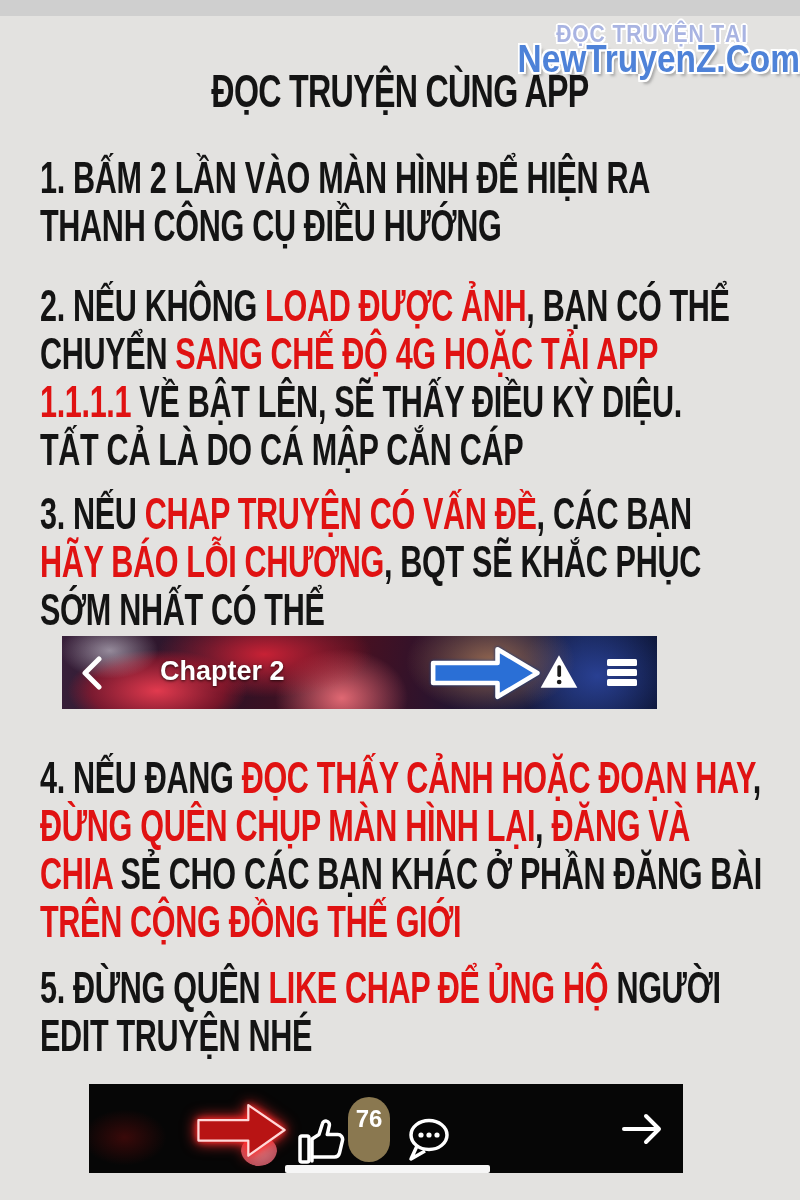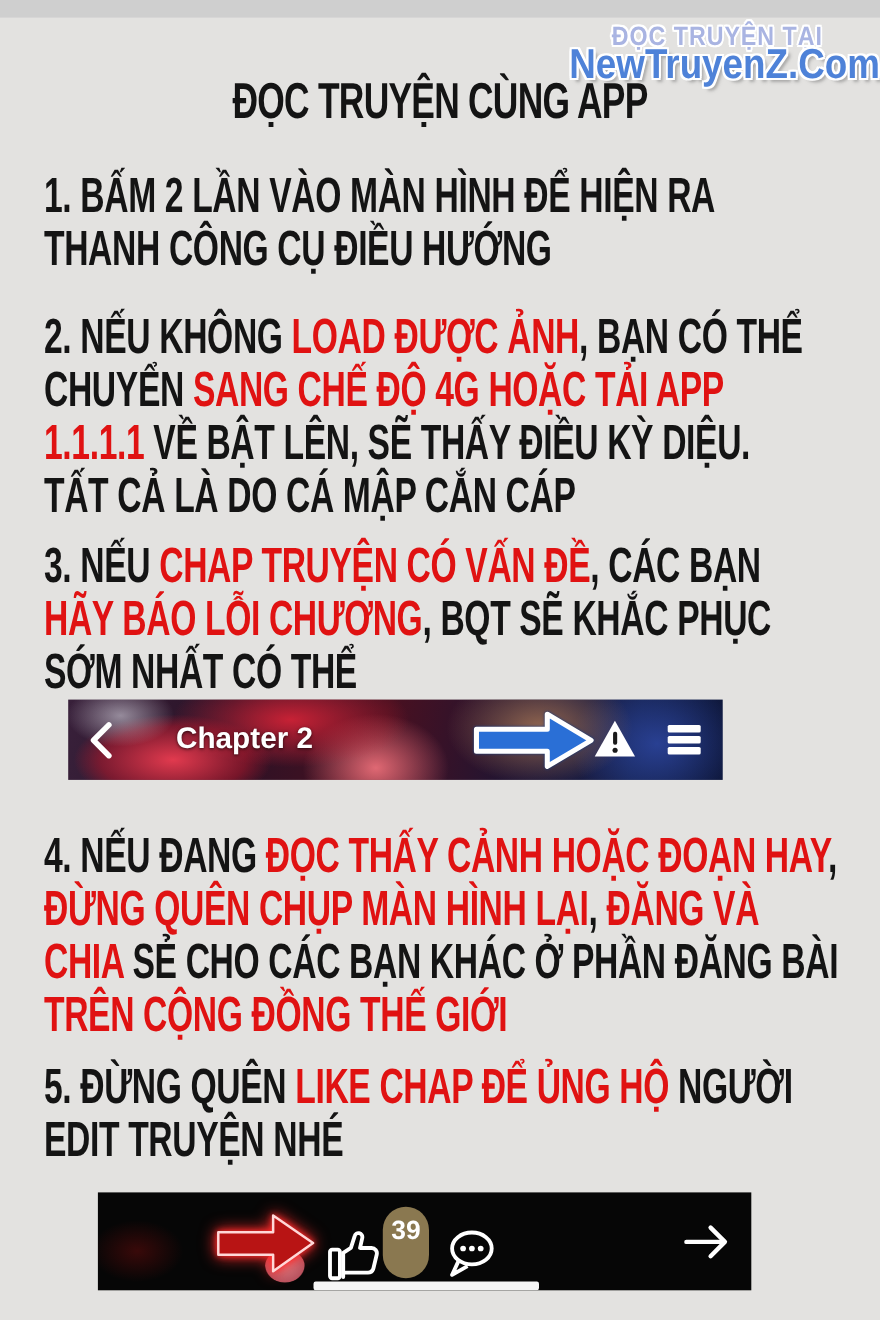--- a/index.html
+++ b/index.html
@@ -134,21 +134,21 @@
 
   <div class="actionbar">
     <div class="pink-blob"></div>
     <svg class="icon-abs glow-red" style="left:101px;top:12px" width="100" height="68" viewBox="0 0 130 90">
       <path d="M10 32 H76 V12 L124 45 L76 79 V59 H10 Z" fill="#b81414" stroke="#ffd8d8" stroke-width="3" stroke-linejoin="round"></path>
     </svg>
     <svg class="icon-abs" style="left:208px;top:35px" width="50" height="46" viewBox="0 0 50 46">
       <rect x="3" y="17" width="9" height="26" rx="2" fill="none" stroke="#fff" stroke-width="3.5"></rect>
       <path d="M15 42 V20 l7-4.5 3.5-11 c.5-1.8 2.3-2.9 4.1-2.4 2 .5 3.2 2.5 2.7 4.5 l-2 8.9 h10.5 c3.1 0 5.4 2.9 4.7 5.9 l-3 12.6 c-.6 2.3-2.6 3.9-5 3.9 H15 Z" fill="none" stroke="#fff" stroke-width="3.5" stroke-linejoin="round"></path>
     </svg>
-    <div class="like-badge">39</div>
+    <div class="like-badge">76</div>
     <svg class="icon-abs" style="left:314px;top:32px" width="50" height="48" viewBox="0 0 50 48">
       <ellipse cx="26" cy="19" rx="18" ry="14.5" fill="none" stroke="#fff" stroke-width="3.5"></ellipse>
       <path d="M14 30 L8 43 L22 35" fill="none" stroke="#fff" stroke-width="3.5" stroke-linejoin="round"></path>
       <circle cx="18" cy="19" r="2.6" fill="#fff"></circle>
       <circle cx="26" cy="19" r="2.6" fill="#fff"></circle>
       <circle cx="34" cy="19" r="2.6" fill="#fff"></circle>
     </svg>
     <svg class="icon-abs" style="left:531px;top:28px" width="44" height="34" viewBox="0 0 44 34">
       <line x1="4" y1="17" x2="38" y2="17" stroke="#fff" stroke-width="4" stroke-linecap="round"></line>
       <polyline points="26,4 39,17 26,30" fill="none" stroke="#fff" stroke-width="4" stroke-linecap="round" stroke-linejoin="round"></polyline>

